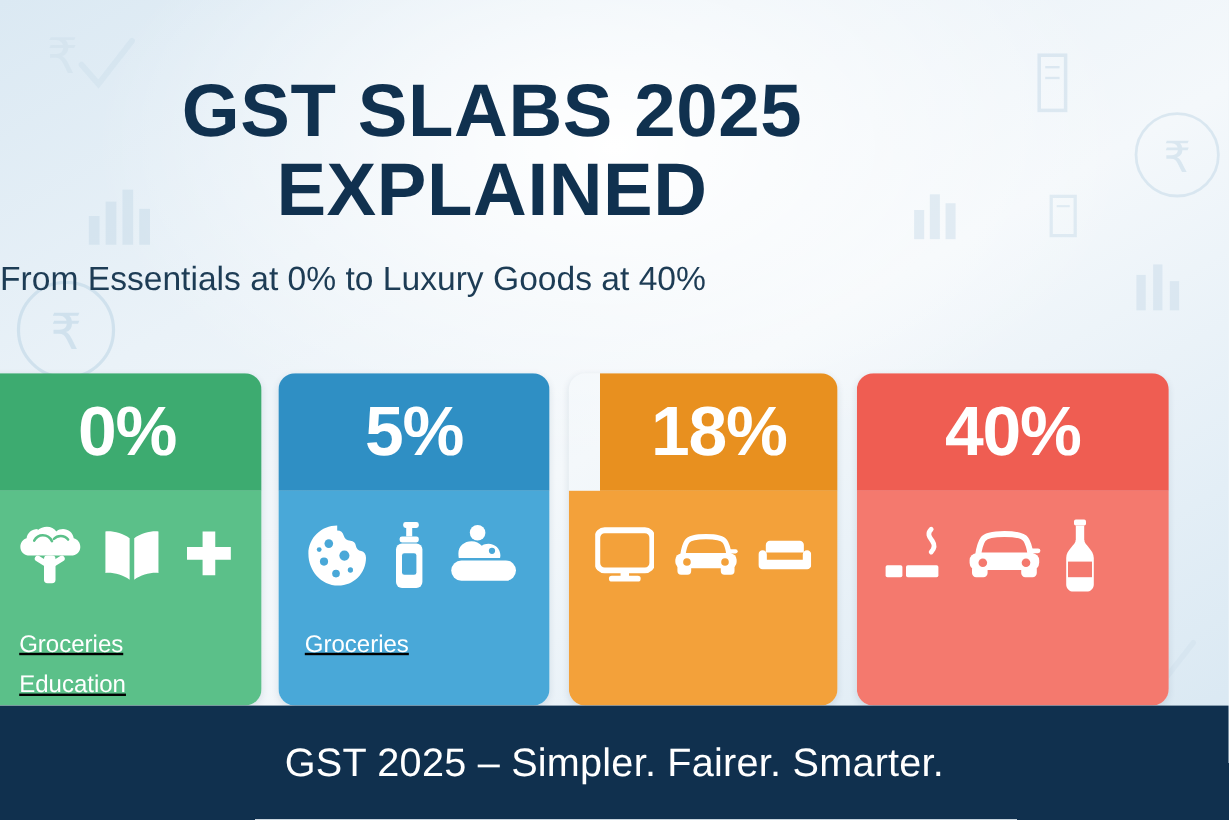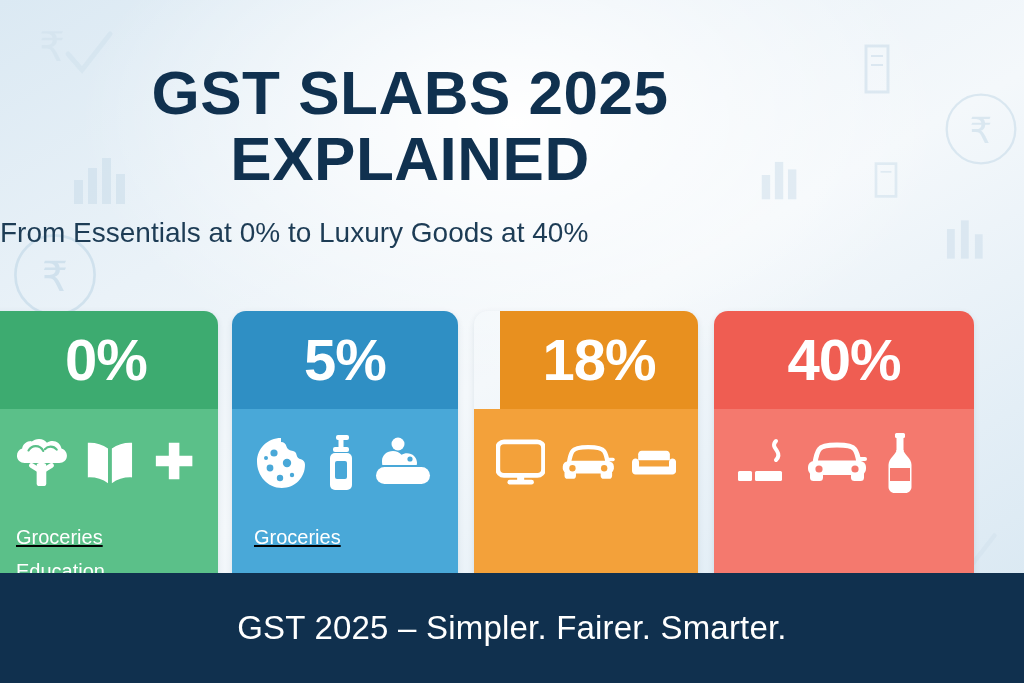--- a/index.html
+++ b/index.html
@@ -102,21 +102,21 @@
   #card-2 .card-header { background:#e8901f;margin-left:26px; }
   #card-2 .card-body   { background:#f3a13a; }
   
   #card-3 { left:714px; width:260px; }
   #card-3 .card-header { background:#ef5d52; }
   #card-3 .card-body   { background:#f4796e; }
 
   
   #footer {
     position:absolute;
-    left:0; bottom:0; width:1024px; height:110px;
+    left:0; bottom:0; width:1024px; height:95px;
     background:#10304e;
     display:flex; align-items:center; justify-content:center;
   }
   #footer-text {
     color:#ffffff;
     font-size:33px;
     font-weight:400;
     letter-spacing:.2px;
   }
 </style>

